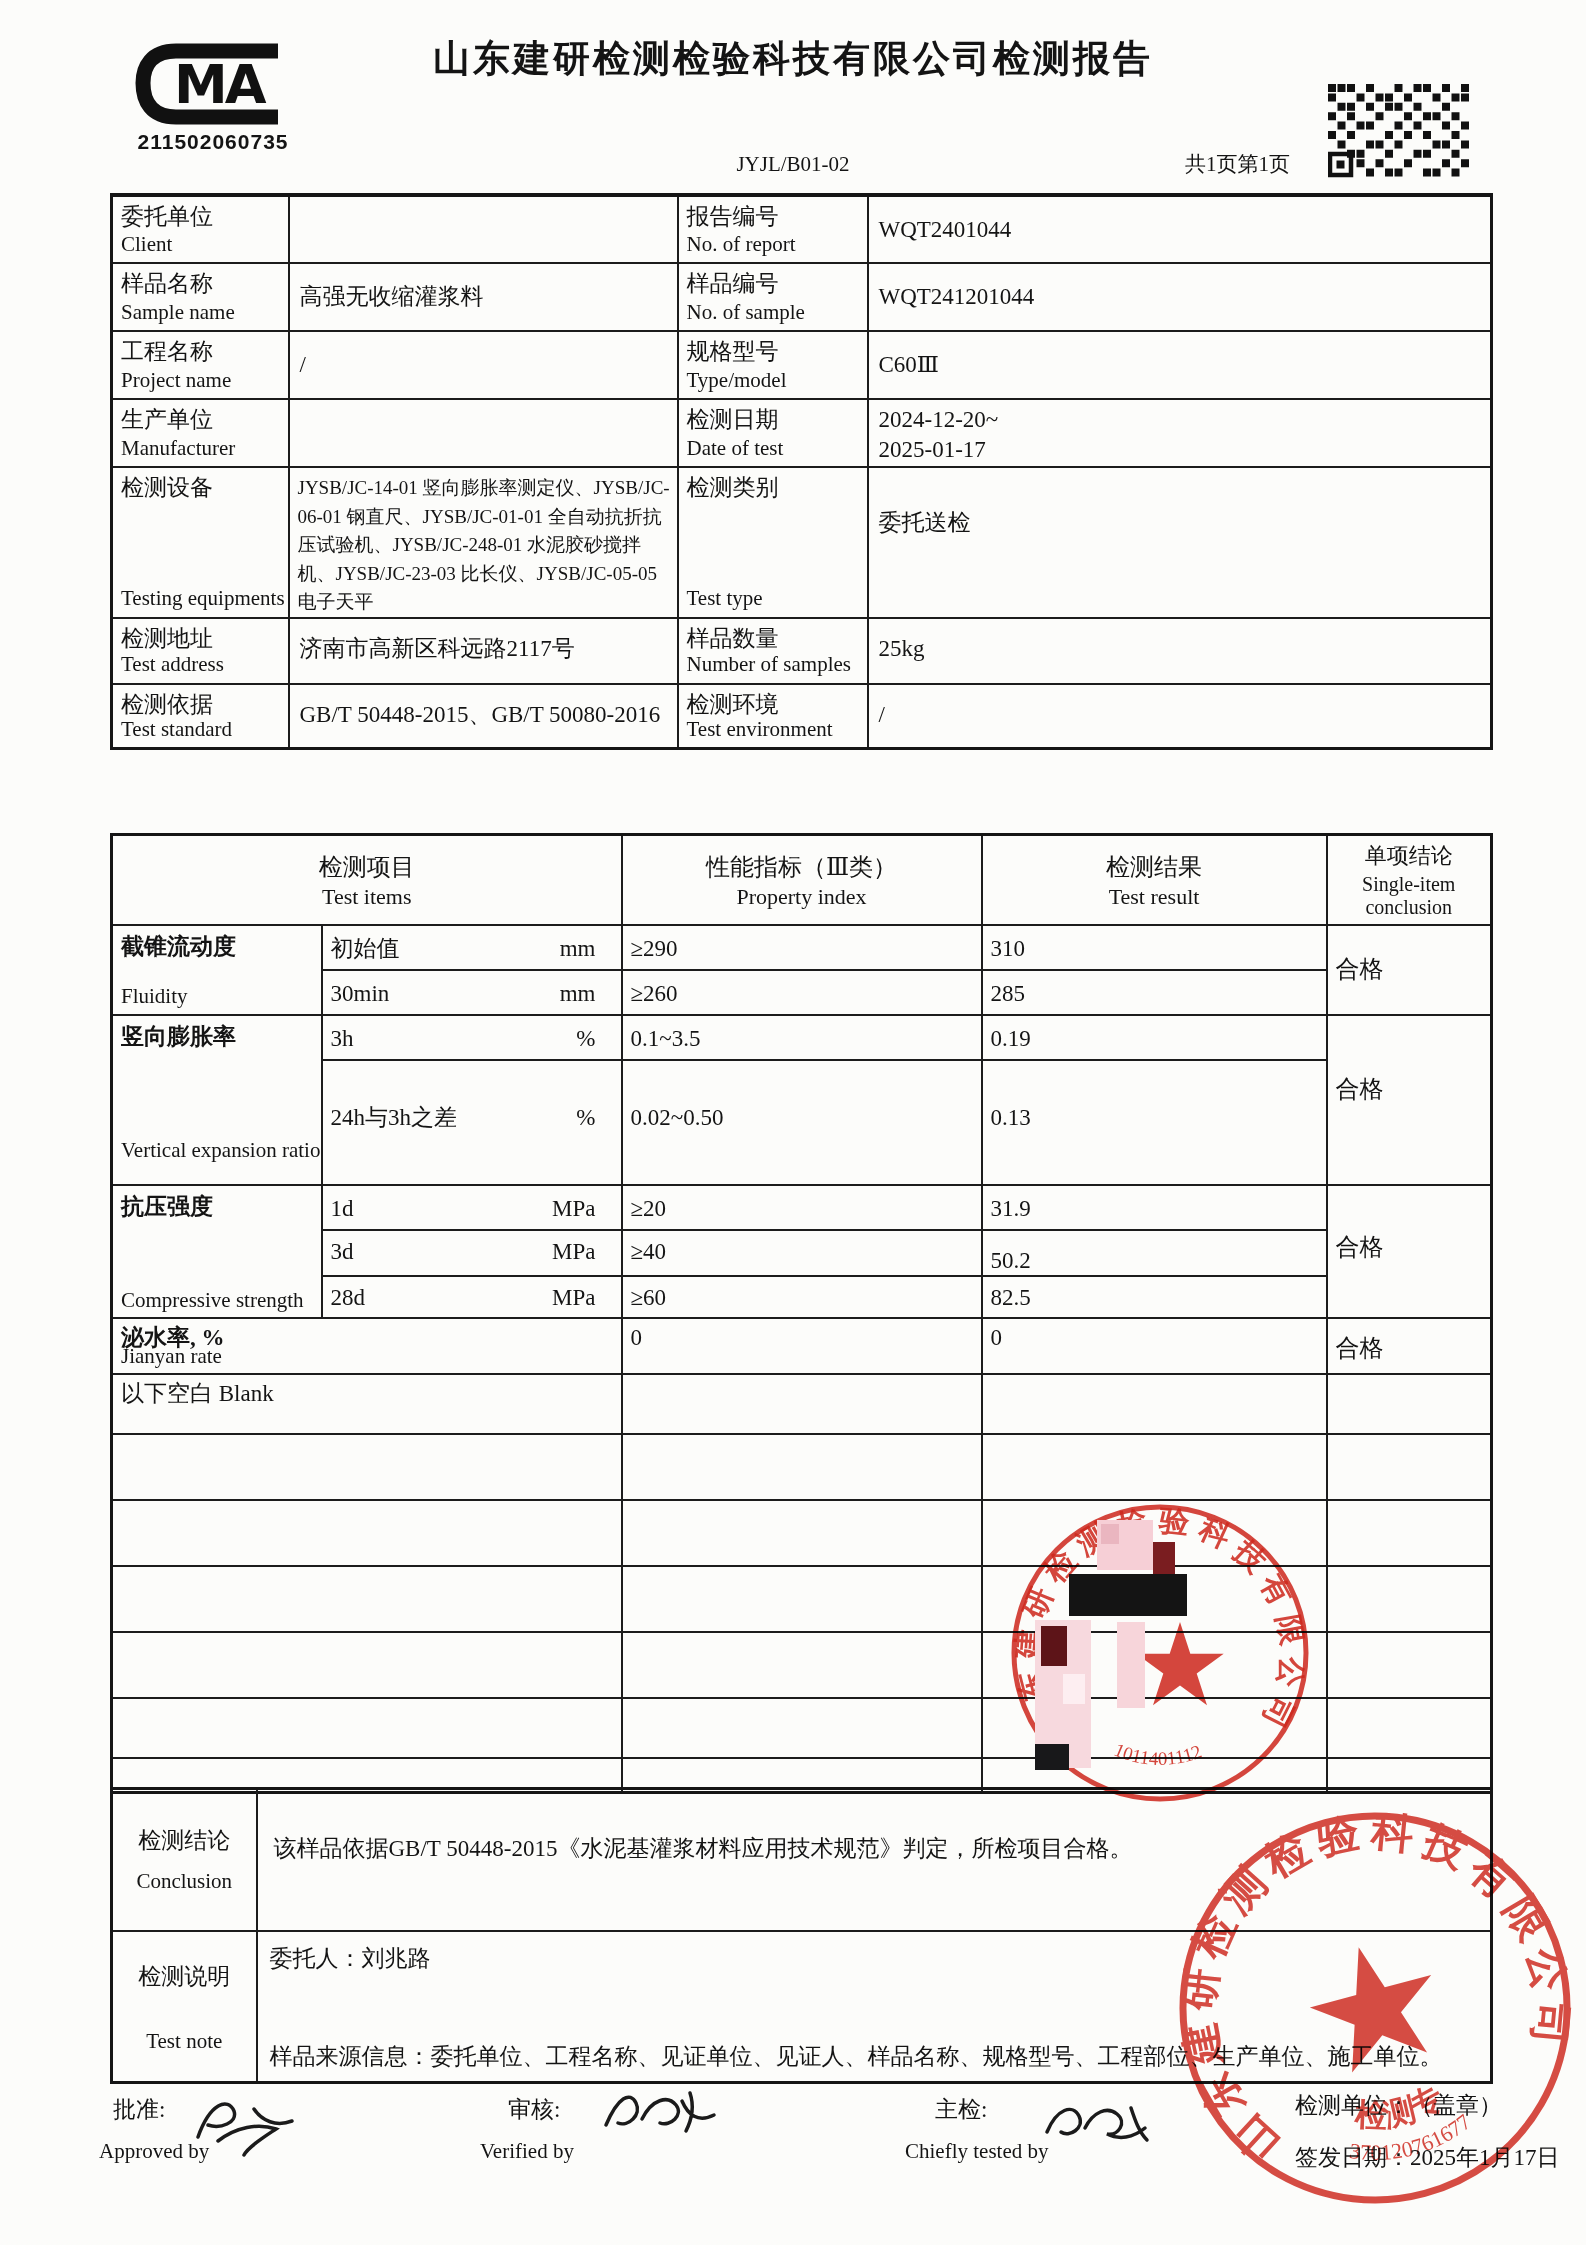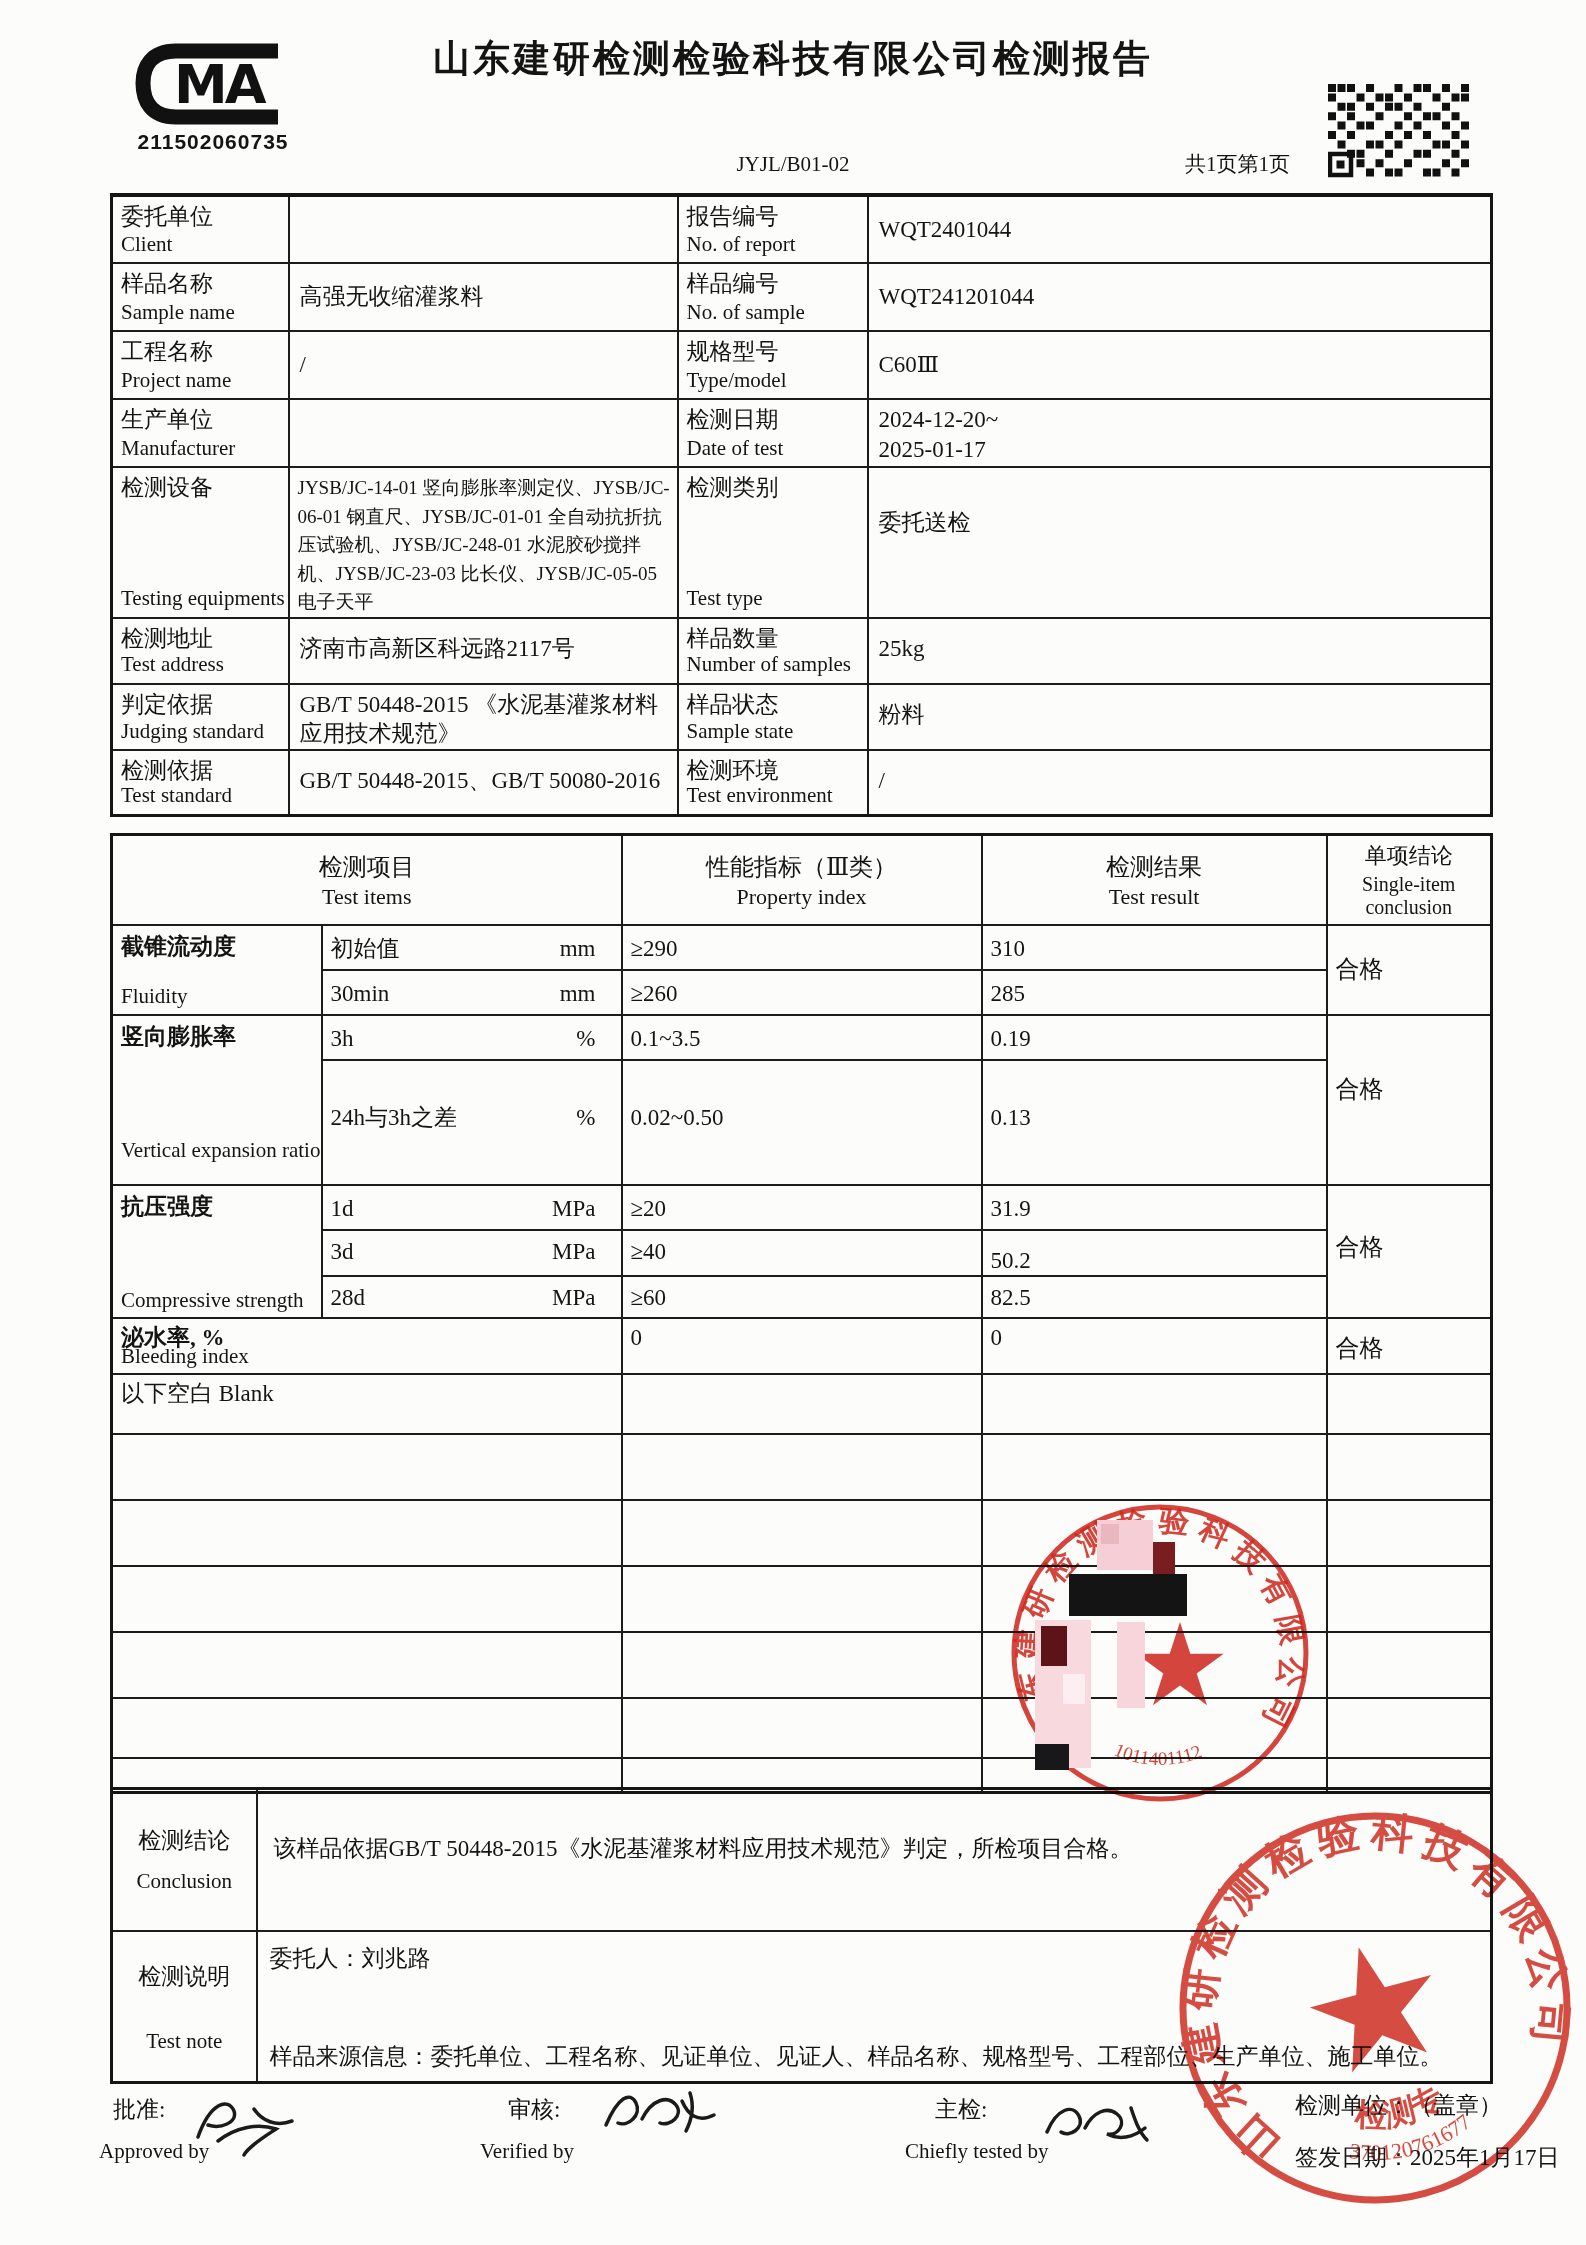--- a/index.html
+++ b/index.html
@@ -189,36 +189,20 @@
             <div class="val-mid">济南市高新区科远路2117号</div>
           </td>
       <td>
             <div class="cn">样品数量</div>
             <div class="en">Number of samples</div>
           </td>
       <td>
             <div class="val-mid">25kg</div>
           </td>
     </tr>
-    <tr style="height:66px">
-      <td>
-            <div class="cn">判定依据</div>
-            <div class="en">Judging standard</div>
-          </td>
-      <td>
-            <div class="val2">GB/T 50448-2015 《水泥基灌浆材料应用技术规范》</div>
-          </td>
-      <td>
-            <div class="cn">样品状态</div>
-            <div class="en">Sample state</div>
-          </td>
-      <td>
-            <div class="val-mid">粉料</div>
-          </td>
-    </tr>
     <tr style="height:65px">
       <td>
             <div class="cn">检测依据</div>
             <div class="en">Test standard</div>
           </td>
       <td>
             <div class="val-mid">GB/T 50448-2015、GB/T 50080-2016</div>
           </td>
       <td>
             <div class="cn">检测环境</div>
@@ -373,21 +357,21 @@
       <td>
             <div class="cell" style="padding-top:6px">≥60</div>
           </td>
       <td>
             <div class="cell" style="padding-top:6px">82.5</div>
           </td>
     </tr>
     <tr style="height:56px">
       <td colspan="2" class="group">
             <div class="cn" style="margin-top:4px">泌水率, %</div>
-            <div class="en">Bleeding index</div>
+            <div class="en">Jianyan rate</div>
           </td>
       <td>
             <div class="cell" style="padding-top:4px">0</div>
           </td>
       <td>
             <div class="cell" style="padding-top:4px">0</div>
           </td>
       <td class="conc">
             <div class="cell" style="padding-top:14px">合格</div>
           </td>

